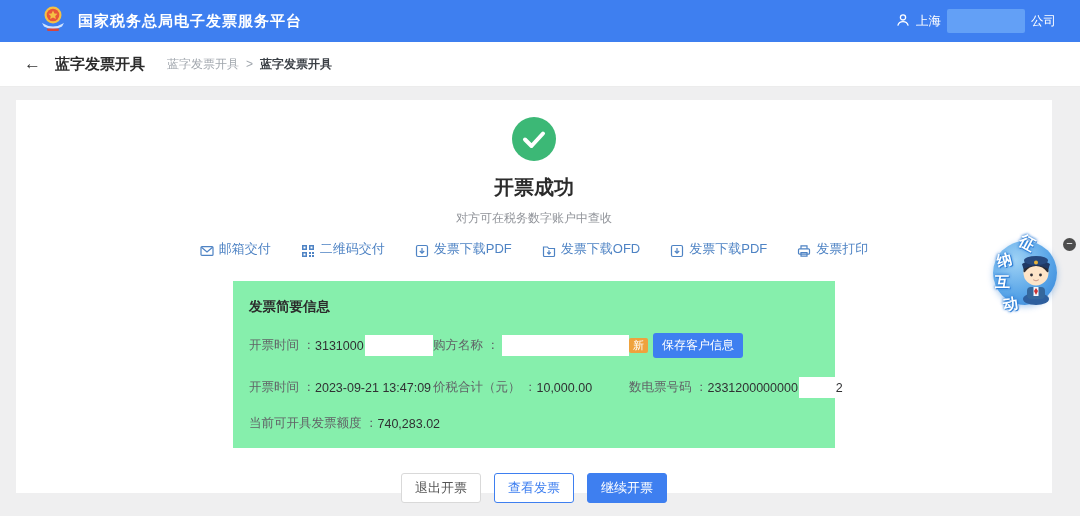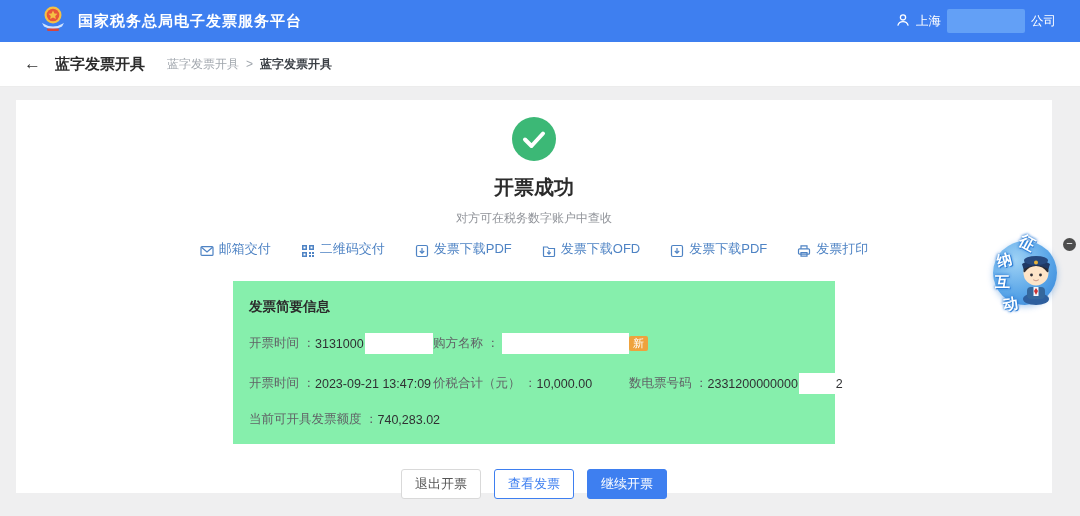--- a/index.html
+++ b/index.html
@@ -219,20 +219,21 @@
           <span class="lbl">开票时间 ：</span>
           <span class="val">3131000</span>
           <span class="redact r-tax"></span>
         </div>
         <div class="fld">
           <span class="lbl">购方名称 ：</span>
           <span class="redact r-name"></span>
         </div>
         <div class="fld">
           <span class="badge-new">新</span>
+          <button class="btn-save">保存客户信息</button>
         </div>
       </div>
 
       <div class="prow prow2">
         <div class="fld">
           <span class="lbl">开票时间 ：</span>
           <span class="val">2023-09-21 13:47:09</span>
         </div>
         <div class="fld">
           <span class="lbl">价税合计（元） ：</span>

